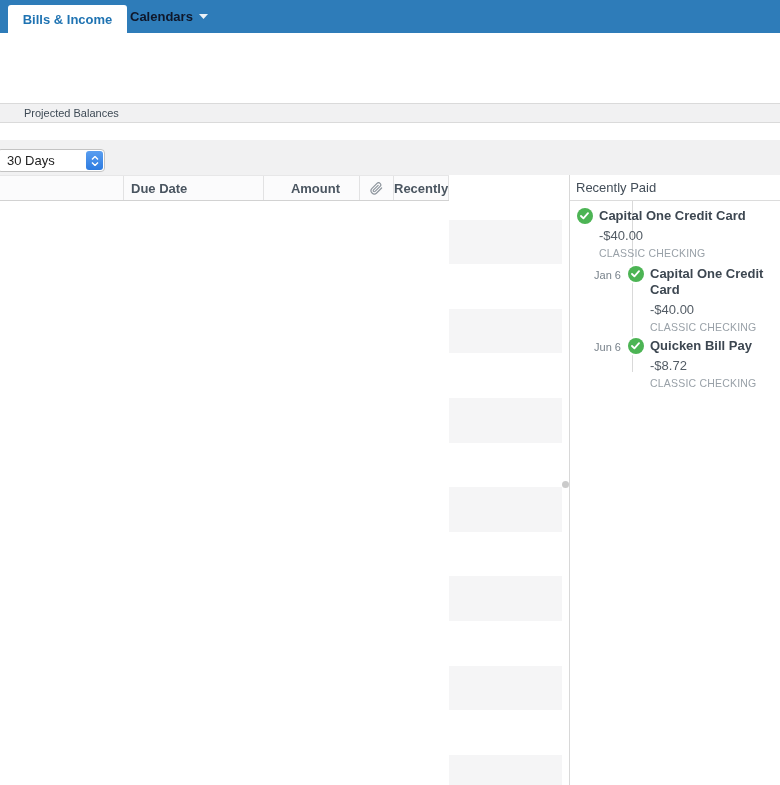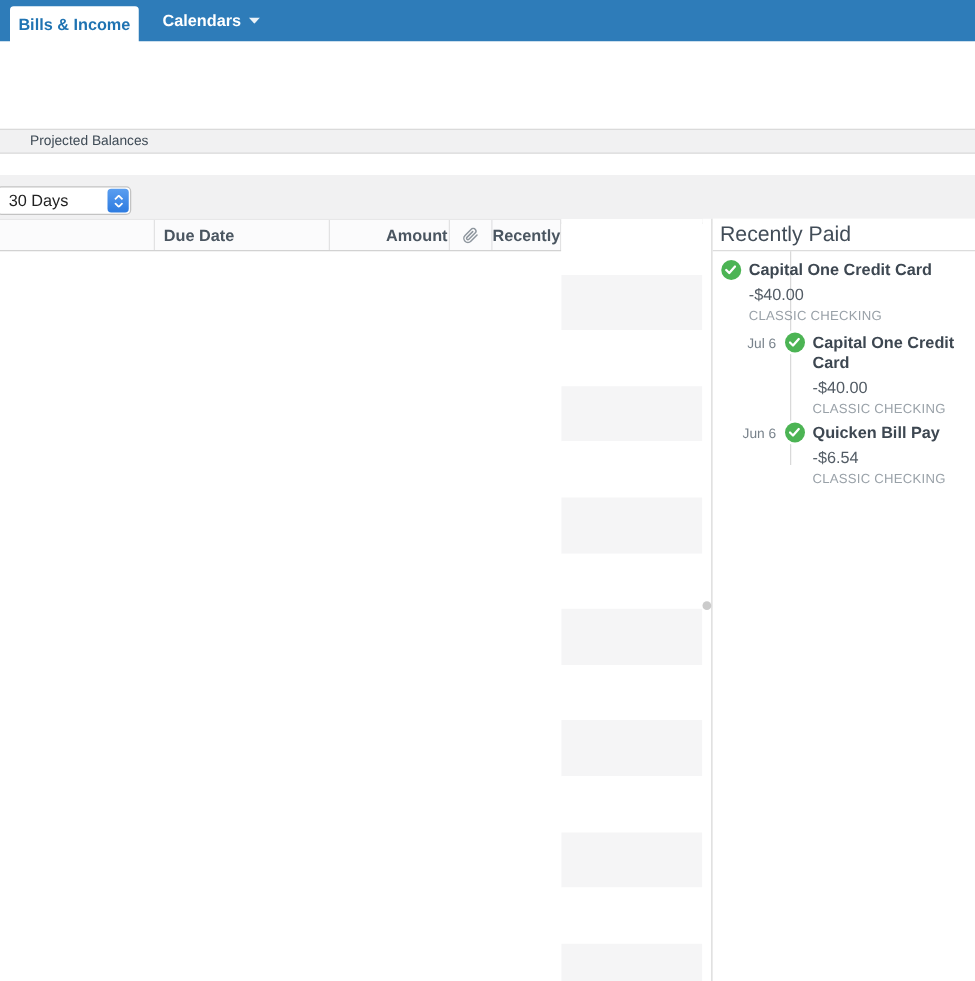--- a/index.html
+++ b/index.html
@@ -10,29 +10,29 @@
     position:relative;
     overflow:hidden;
   }
 
   
   .topbar {
     position:absolute; top:0; left:0; right:0; height:33px;
     background:#2e7cb9;
   }
   .tab-active {
-    position:absolute; left:8px; top:5px; width:103px; height:29px;
+    position:absolute; left:8px; top:5px; width:119px; height:29px;
     background:#ffffff; border-radius:3px 3px 0 0;
     display:flex; align-items:center; justify-content:center;
     color:#1f73b2; font-size:13px; font-weight:bold;
   }
   .tab-plain {
     position:absolute; left:130px; top:0; height:33px;
     display:flex; align-items:center; gap:6px;
-    color:#ffffff; font-size:13px; font-weight:bold; cursor:default;
+    color:#0f172a; font-size:13px; font-weight:bold; cursor:default;
   }
   .caret-down { width:9px; height:5px; display:block; }
 
   
   .section-header {
     position:absolute; top:103px; left:0; right:0; height:20px;
     background:#f1f1f2;
     border-top:1px solid #dadada; border-bottom:1px solid #dadada;
     display:flex; align-items:center; padding-left:24px;
     font-size:11px; color:#3e4a55;
@@ -66,21 +66,21 @@
     border-top:1px solid #e7e7e8; border-bottom:1px solid #d2d2d2;
     display:flex;
   }
   .th {
     border-right:1px solid #e2e2e3;
     display:flex; align-items:center;
     font-size:13px; font-weight:bold; color:#4a5560;
   }
   .th-blank   { width:124px; }
   .th-due     { width:140px; padding-left:7px; }
-  .th-amount  { width:96px;  justify-content:flex-end; padding-right:1px; }
+  .th-amount  { width:96px;  justify-content:flex-end; padding-right:19px; }
   .th-clip    { width:34px;  justify-content:center; }
   .th-actions { flex:1;      justify-content:center; }
   .tbody { flex:1; overflow:hidden; }
   .row { height:44.6px; background:#ffffff; }
   .row:nth-child(even) { background:#f5f5f6; }
 
   
   .splitter {
     width:8px; position:relative; background:#ffffff;
     border-right:1px solid #d8d8d8;
@@ -88,21 +88,21 @@
   .splitter-dot {
     position:absolute; left:0px; top:306px; width:7px; height:7px;
     border-radius:50%; background:#cbcbcb; cursor:col-resize;
   }
 
   
   .right-panel { flex:1; display:flex; flex-direction:column; background:#fff; }
   .rp-header {
     height:26px; border-bottom:1px solid #dcdcdc;
     display:flex; align-items:center; padding-left:6px;
-    font-size:17px; color:#424d58; background:#fff;
+    font-size:13px; color:#424d58; background:#fff;
   }
   .rp-body { position:relative; flex:1; padding-top:3px; }
   .timeline {
     position:absolute; left:62px; top:0; width:1px; height:171px;
     background:#d9d9d9;
   }
   .rp-item { position:relative; display:flex; padding-top:4px; min-height:58px; }
   .rp-date {
     width:51px; text-align:right; font-size:11px; color:#78828b;
     padding-top:3px; flex-shrink:0;
@@ -213,21 +213,21 @@
           </div>
         </div>
         <div class="rp-content">
           <div class="rp-payee">Capital One Credit Card</div>
           <div class="rp-amount">-$40.00</div>
           <div class="rp-account">CLASSIC CHECKING</div>
         </div>
       </div>
 
       <div class="rp-item">
-        <div class="rp-date">Jul 6</div>
+        <div class="rp-date">Jan 6</div>
         <div class="rp-iconcell">
           <div class="check-circle">
             <svg width="9" height="8" viewBox="0 0 9 8">
                 <polyline points="1,4 3.4,6.4 8,1.2" fill="none" stroke="#ffffff" stroke-width="1.8" stroke-linecap="round" stroke-linejoin="round"></polyline>
               </svg>
           </div>
         </div>
         <div class="rp-content">
           <div class="rp-payee">Capital One Credit Card</div>
           <div class="rp-amount">-$40.00</div>
@@ -239,20 +239,20 @@
         <div class="rp-date">Jun 6</div>
         <div class="rp-iconcell">
           <div class="check-circle">
             <svg width="9" height="8" viewBox="0 0 9 8">
                 <polyline points="1,4 3.4,6.4 8,1.2" fill="none" stroke="#ffffff" stroke-width="1.8" stroke-linecap="round" stroke-linejoin="round"></polyline>
               </svg>
           </div>
         </div>
         <div class="rp-content">
           <div class="rp-payee">Quicken Bill Pay</div>
-          <div class="rp-amount">-$6.54</div>
+          <div class="rp-amount">-$8.72</div>
           <div class="rp-account">CLASSIC CHECKING</div>
         </div>
       </div>
 
     </div>
   </div>
 </div>
 
 </body></html>

